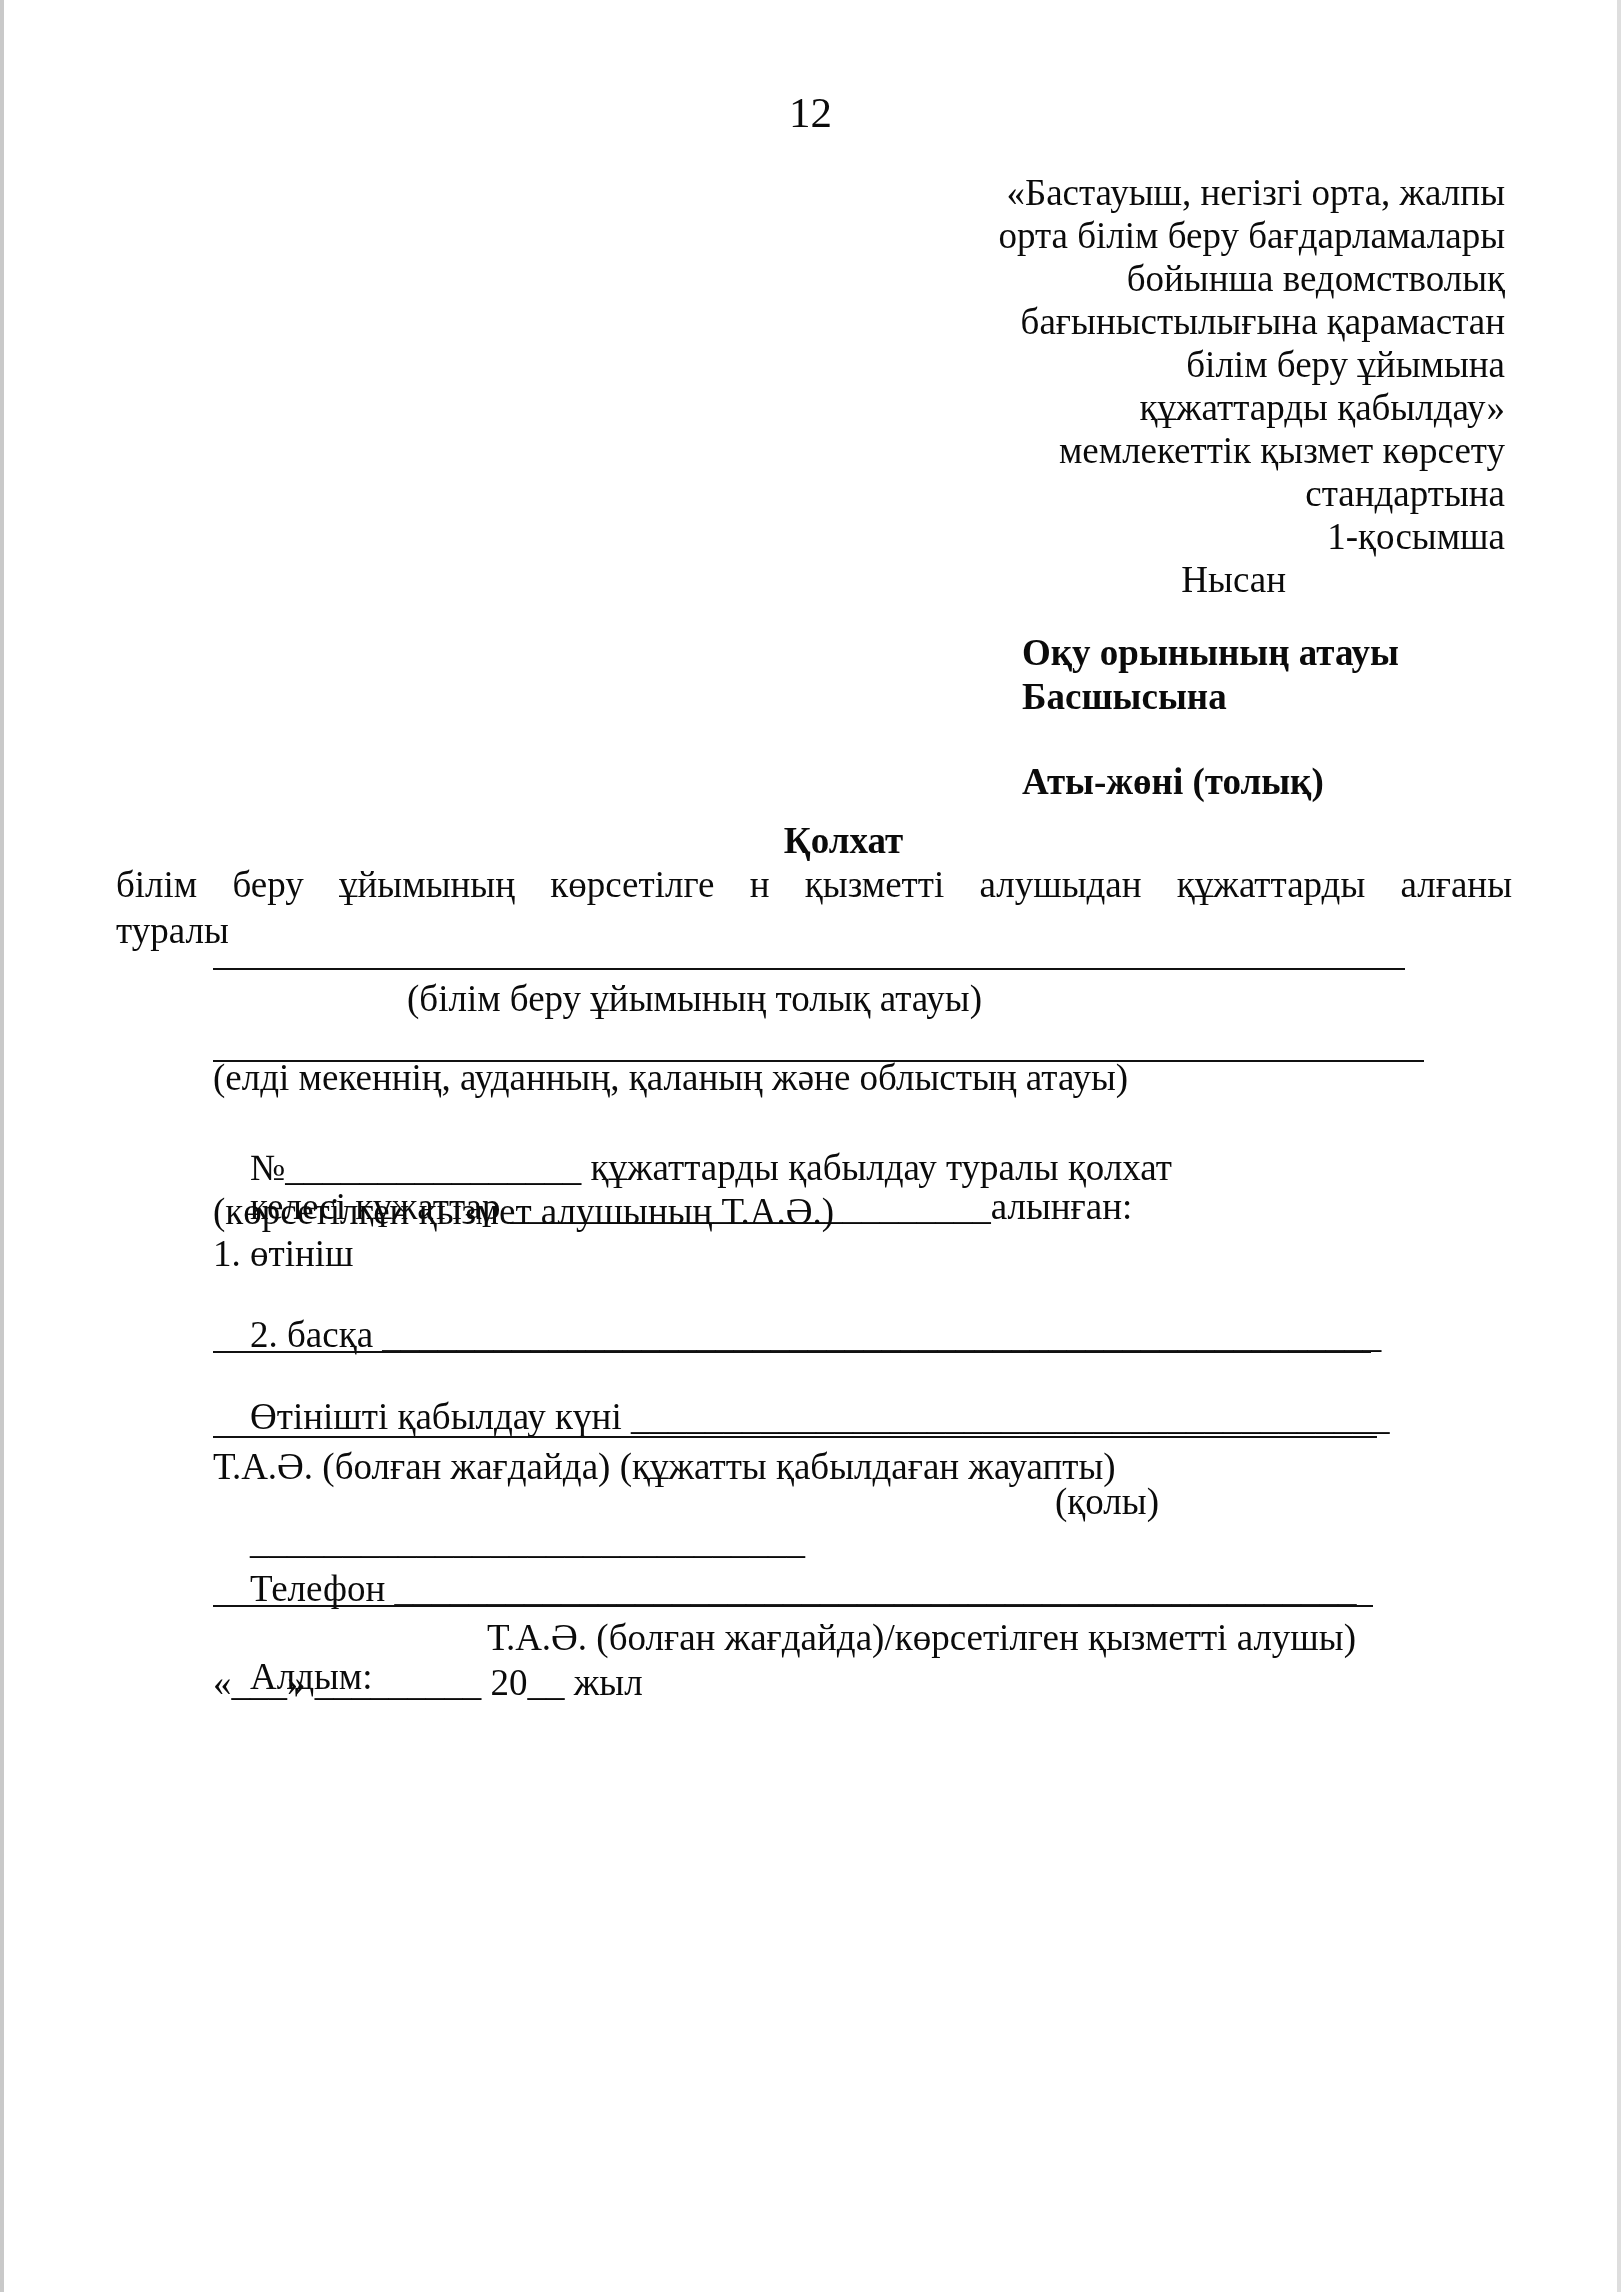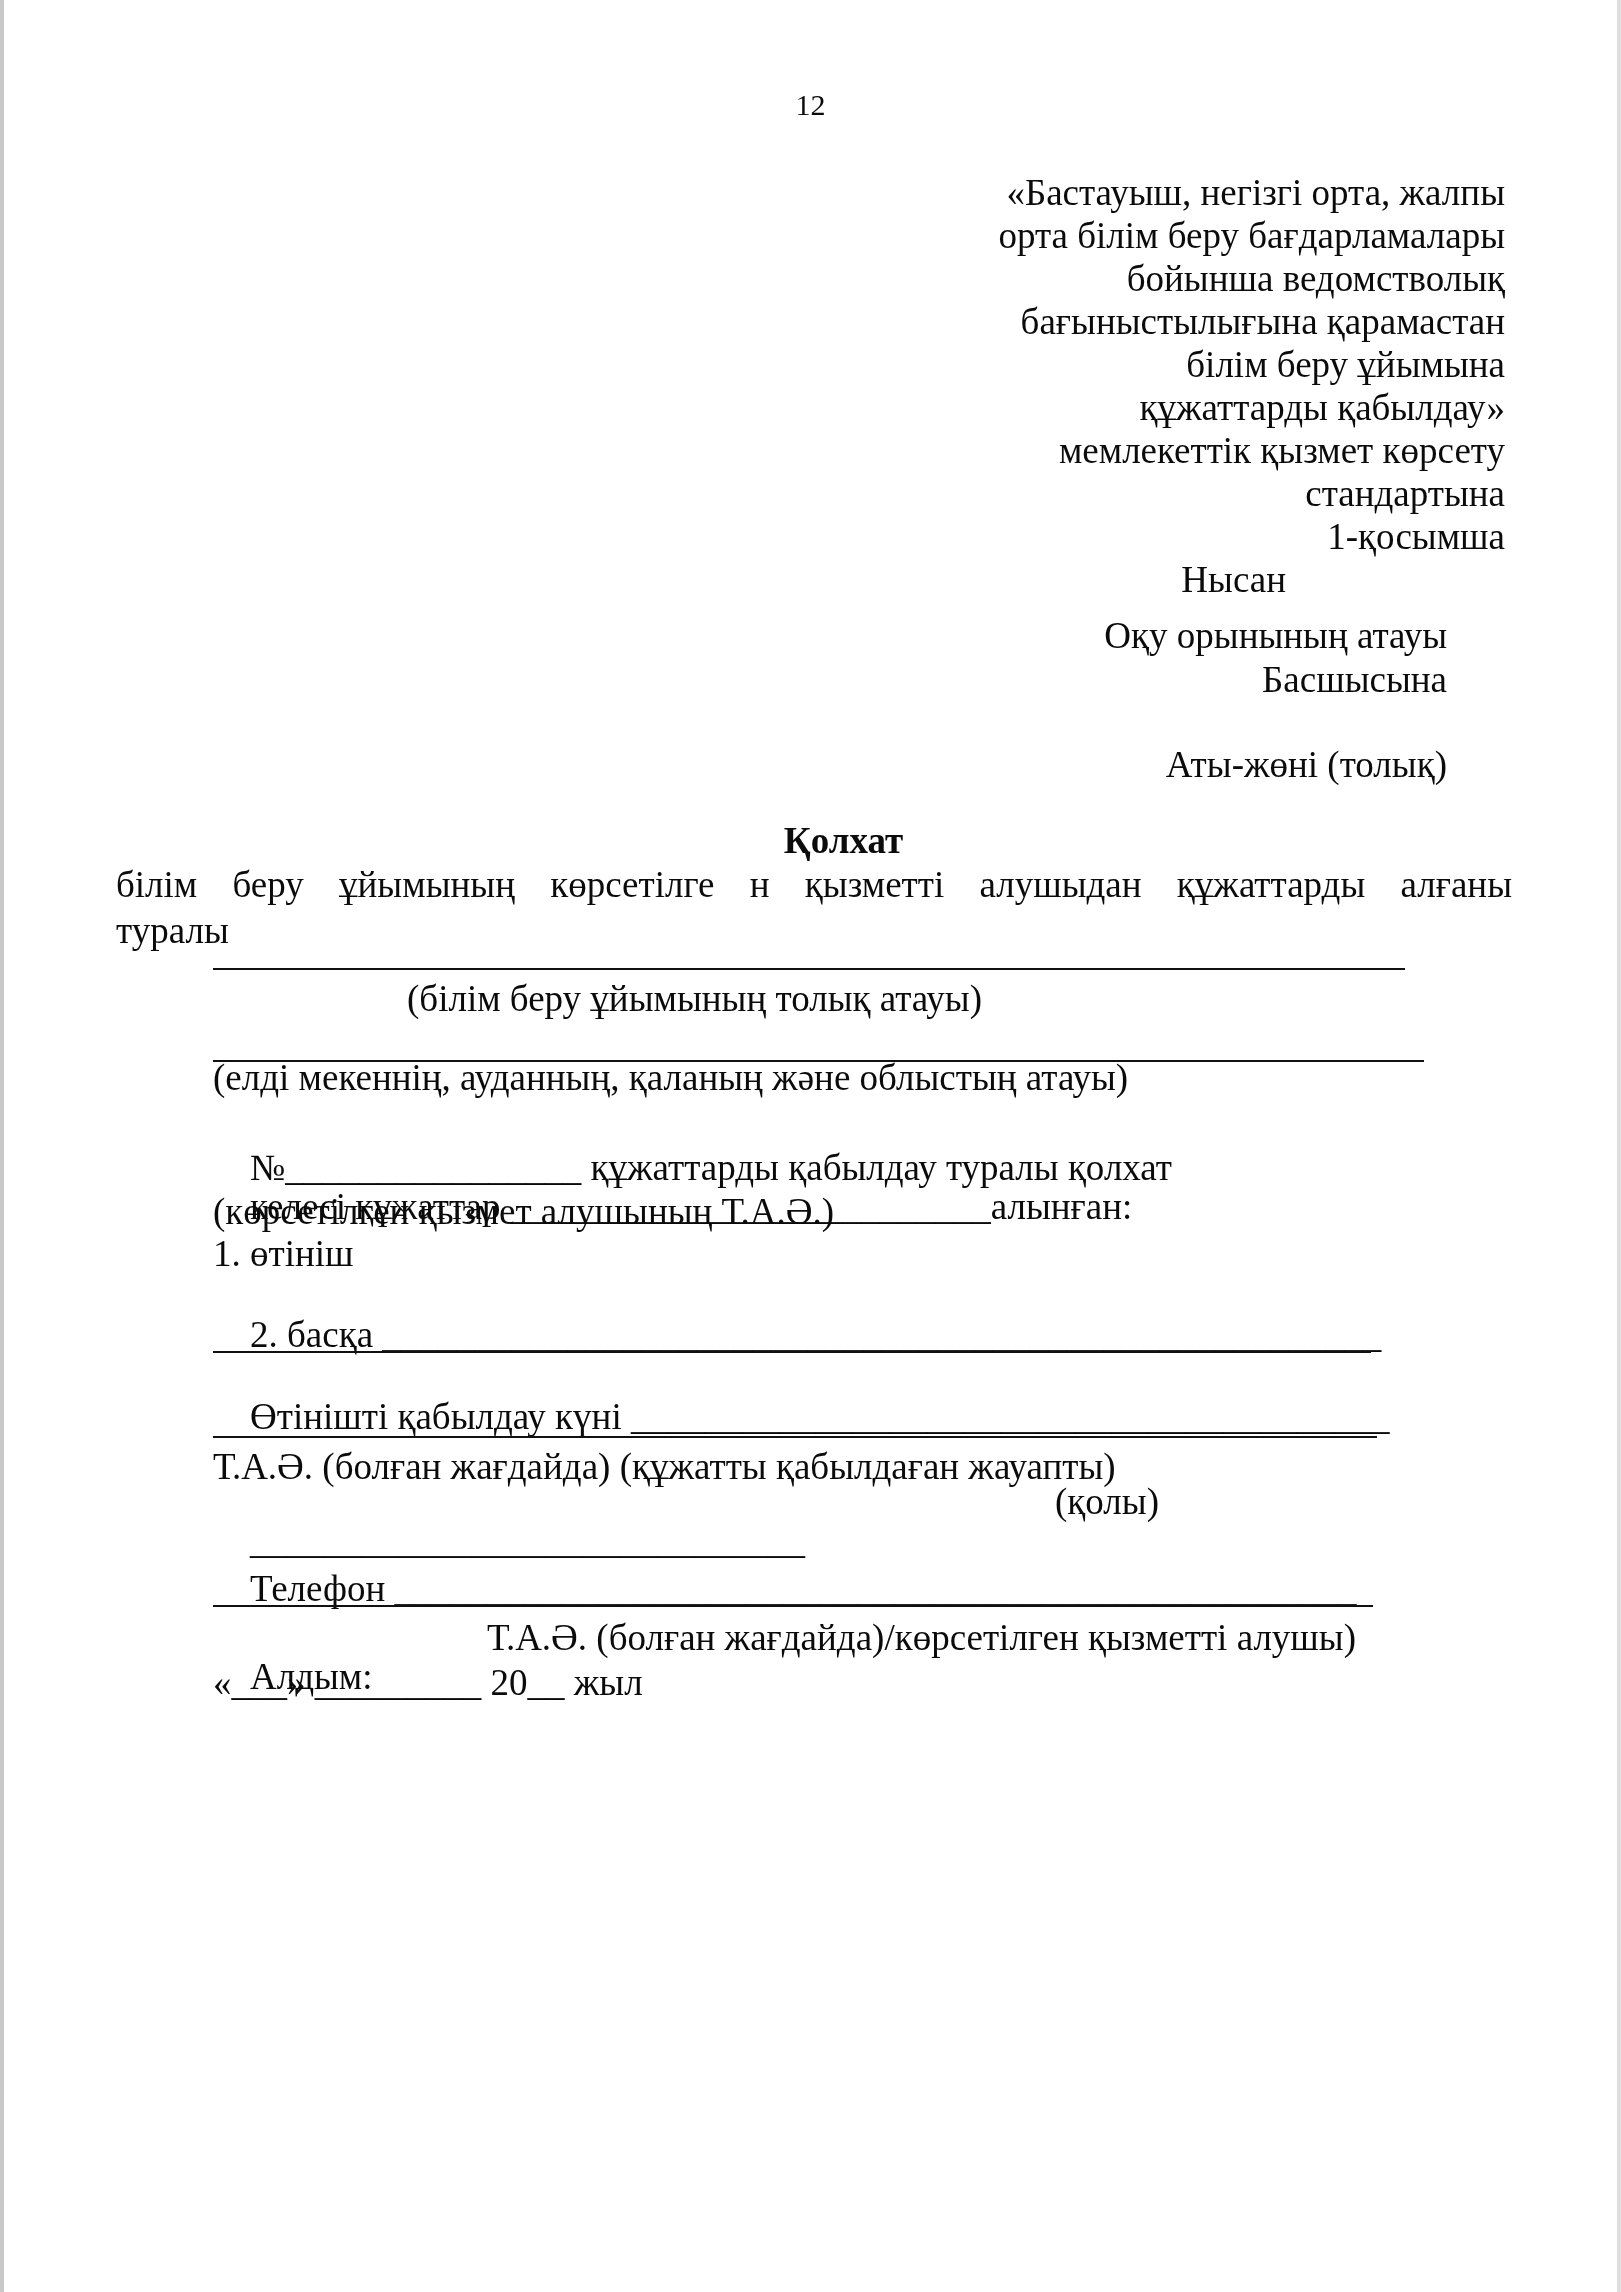--- a/index.html
+++ b/index.html
@@ -11,32 +11,32 @@
     color:#0b0b0b;
     font-size:37px;
     overflow:hidden;
   }
   .edge{position:absolute;top:0;bottom:0;width:3.9px;background:#c9c9c9;}
   .edge.left{left:0;}
   .edge.right{right:0;background:#dedede;}
 
   .pageno{
     position:absolute;top:88px;left:0;width:100%;
-    text-align:center;font-size:30px;
+    text-align:center;font-size:43px;
   }
 
   .appendix{
     position:absolute;top:171px;left:0;right:116px;
     text-align:right;line-height:43px;
   }
   .appendix .nysan{padding-right:219px;padding-left:32px;}
 
   .addr{
-    position:absolute;left:1022px;top:606px;width:425px;
-    text-align:right;line-height:44px;
+    position:absolute;left:1022px;top:623px;width:425px;
+    text-align:left;line-height:44px;font-weight:bold;
   }
   .addr .rule{border-top:2.9px solid #111;height:0;}
   .addr .cap1{padding-top:7.8px;}
   .addr .gap{height:33px;}
   .addr .cap2{padding-top:7.8px;}
 
   .title{
     position:absolute;top:804px;left:16px;width:100%;
     text-align:center;font-weight:bold;font-size:37px;line-height:39px;
     margin:17px;

